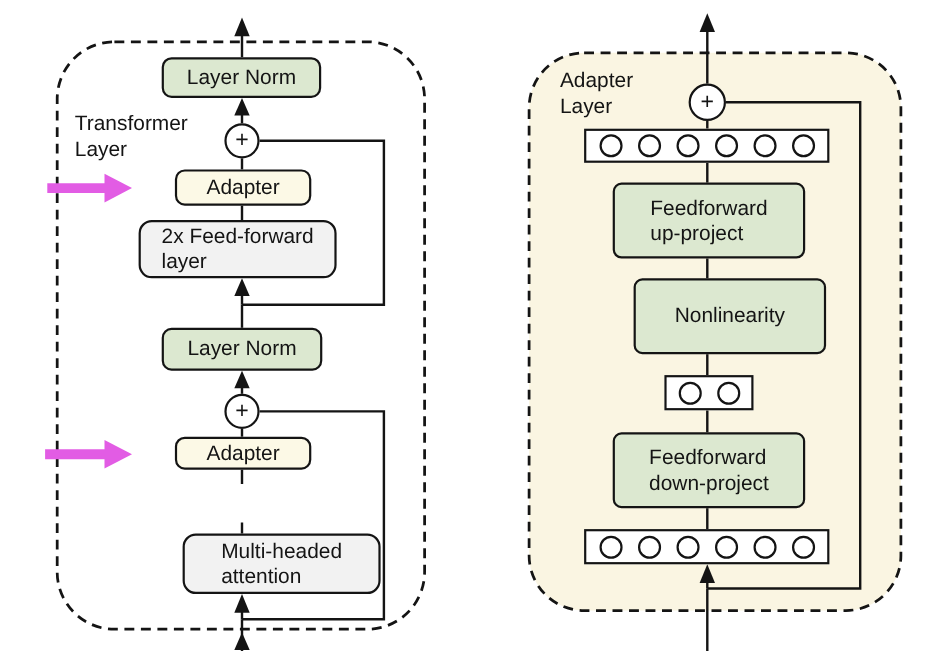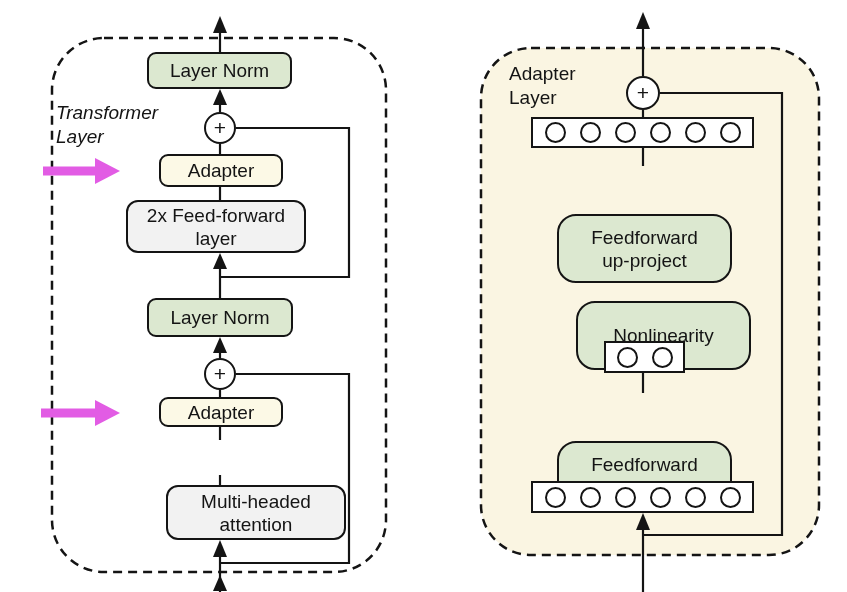--- a/index.html
+++ b/index.html
@@ -4,25 +4,25 @@
 <style>
   html,body{margin:0;padding:0;background:#fff;}
   .canvas{
     position:relative;width:847px;height:592px;background:#ffffff;
     font-family:"Liberation Sans","DejaVu Sans",sans-serif;color:#141414;
     overflow:hidden;
   }
   .canvas svg{position:absolute;left:0;top:0;}
   .box{
     position:absolute;box-sizing:border-box;border:2px solid #141414;
-    display:flex;align-items:center;justify-content:center;text-align:center;
+    display:flex;align-items:center;justify-content:center;text-align:left;
     font-size:19px;line-height:23px;white-space:pre-line;background:#fff;
   }
   .green{background:#dce8d0;border-radius:9px;}
-  .greenlg{background:#dce8d0;border-radius:19px;margin-top:48px;}
+  .greenlg{background:#dce8d0;border-radius:8px;}
   .cream{background:#fcf9e6;border-radius:9px;}
   .gray{background:#f2f2f2;border-radius:12px;}
   .vec{
     position:absolute;box-sizing:border-box;border:2px solid #141414;background:#fff;
     display:flex;align-items:center;justify-content:center;gap:14px;
   }
   .unit{
     width:21px;height:21px;box-sizing:border-box;border:2px solid #141414;
     border-radius:50%;background:#fff;flex:0 0 auto;
   }
@@ -113,21 +113,21 @@
       <polyline points="660,93 782,93 782,535 643,535"></polyline>
 
       <line x1="643" y1="592" x2="643" y2="535"></line>
     </g>
     <g fill="#141414" stroke="none">
       <polygon points="636,29 650,29 643,12"></polygon>
       <polygon points="636,530 650,530 643,513"></polygon>
     </g>
   </svg>
 
-  <div class="float-label" style="left:56px;top:101px;width:120px;font-style:italic;">Transformer
+  <div class="float-label" style="left:68px;top:101px;width:120px;">Transformer
 Layer</div>
 
   <div class="box green" style="left:147px;top:52px;width:145px;height:37px;">Layer Norm</div>
 
   <div class="plus" style="left:204px;top:112px;width:32px;height:32px;">+</div>
 
   <div class="box cream" style="left:159px;top:154px;width:124px;height:33px;">Adapter</div>
 
   <div class="box gray" style="left:126px;top:200px;width:180px;height:53px;">2x Feed-forward
 layer</div>

